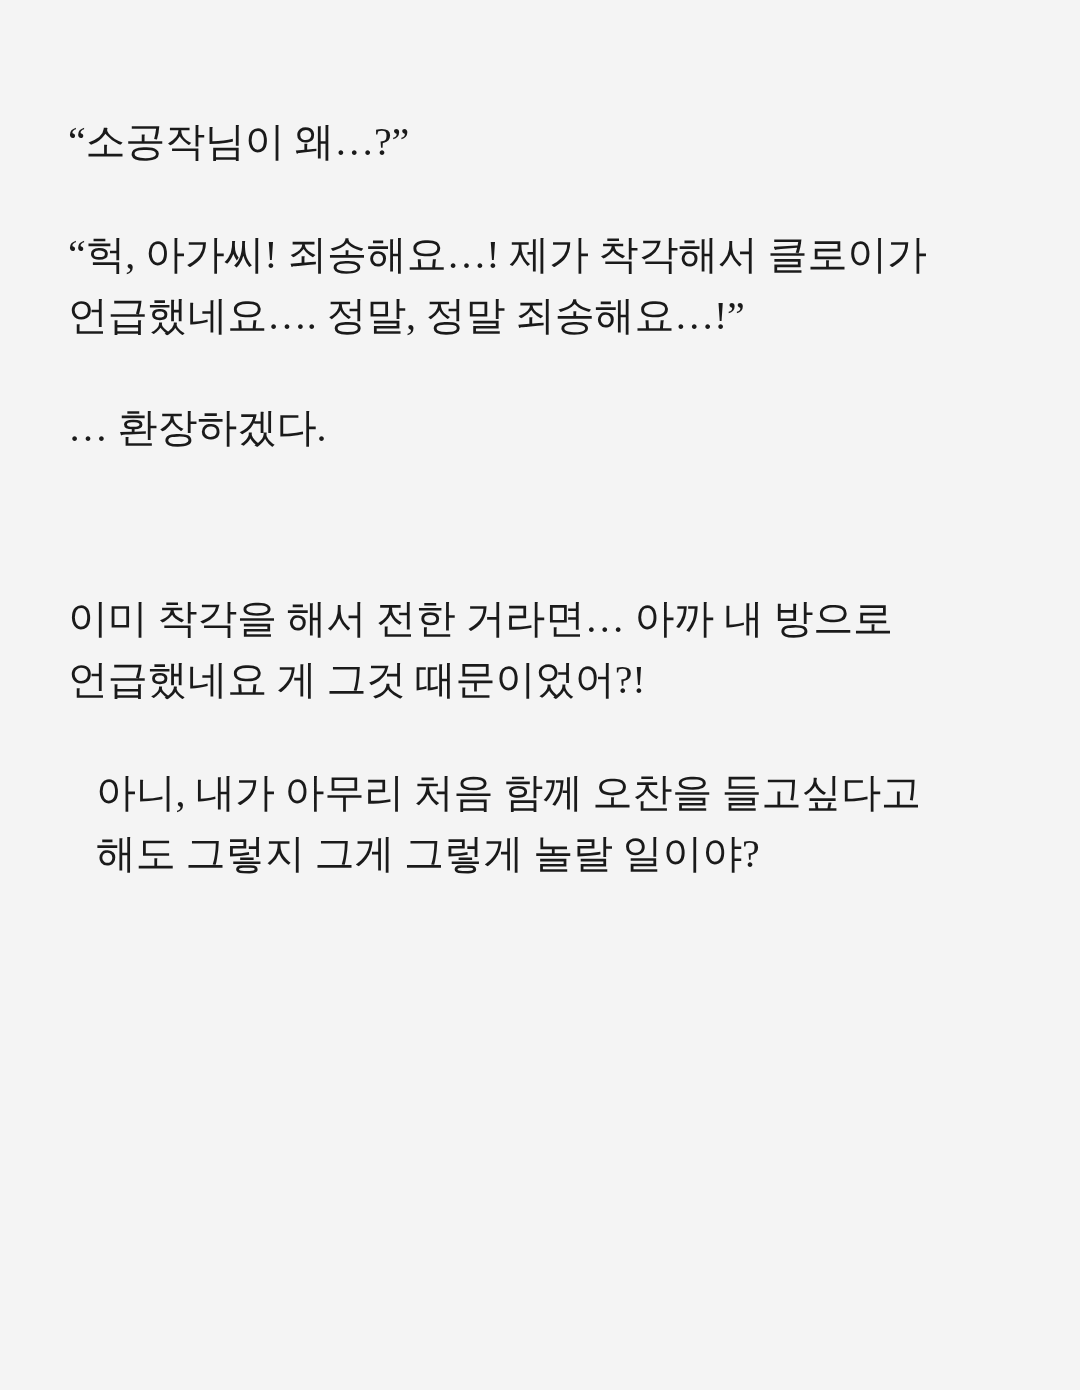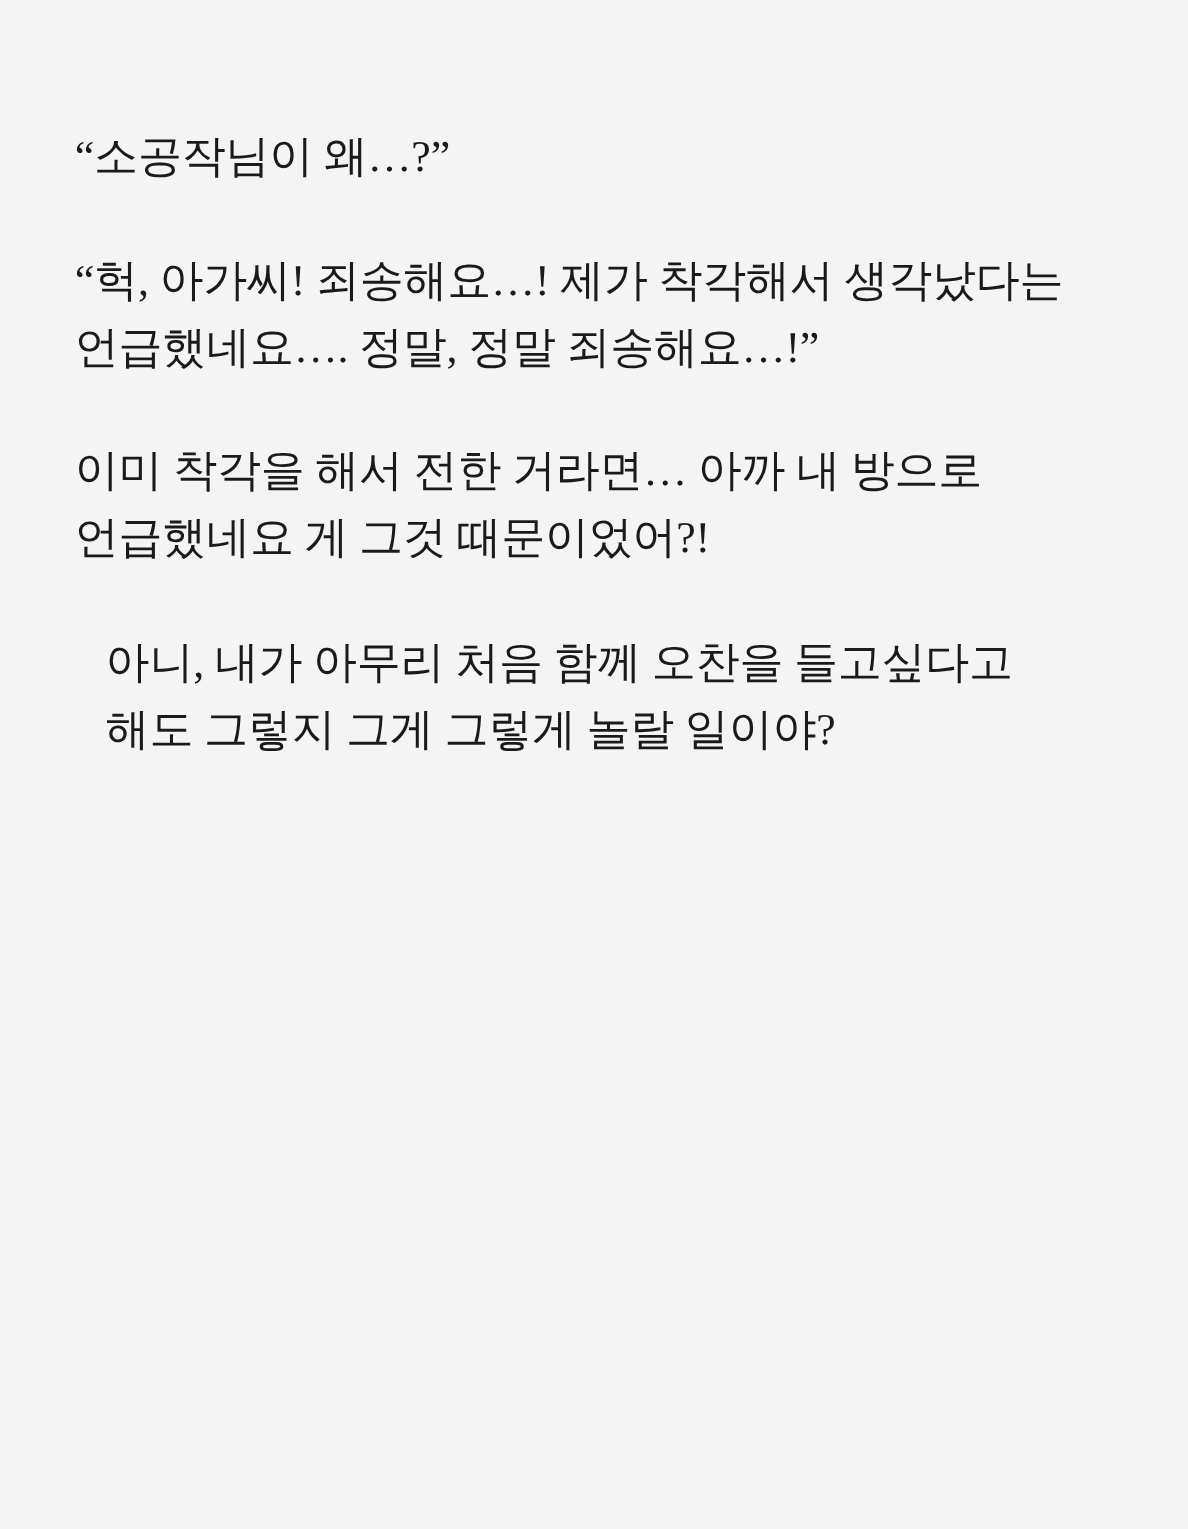--- a/index.html
+++ b/index.html
@@ -34,16 +34,17 @@
   .para.tight {
     margin-bottom: 50px;
     margin-left: 28px;
   }
 </style>
 </head>
 <body>
 
 <div class="page">
   <p class="para">“소공작님이 왜…?”</p>
-  <p class="para">“헉, 아가씨! 죄송해요…! 제가 착각해서 생각났다는 언급했네요…. 정말, 정말 죄송해요…!”</p>
+  <p class="para">“헉, 아가씨! 죄송해요…! 제가 착각해서 클로이가 언급했네요…. 정말, 정말 죄송해요…!”</p>
+  <p class="para gap-large">… 환장하겠다.</p>
   <p class="para">이미 착각을 해서 전한 거라면… 아까 내 방으로 언급했네요 게 그것 때문이었어?!</p>
   <p class="para tight">아니, 내가 아무리 처음 함께 오찬을 들고싶다고 해도 그렇지 그게 그렇게 놀랄 일이야?</p>
 </div>
 
 </body></html>

